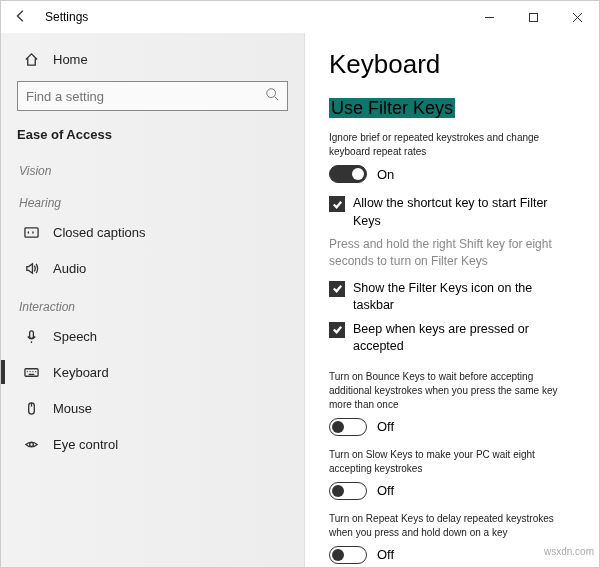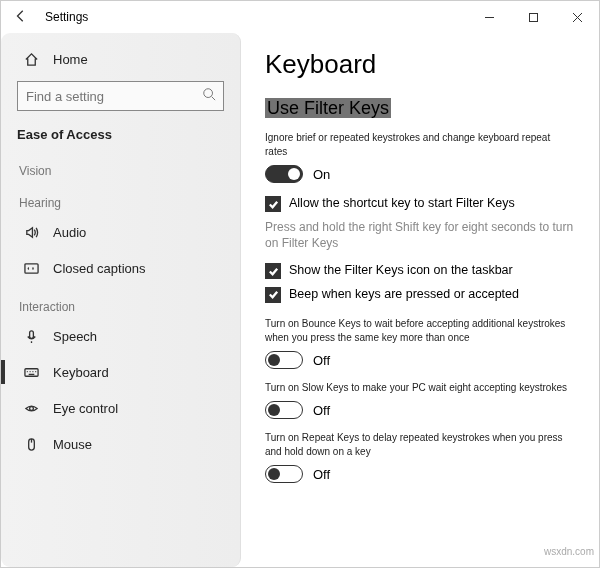--- a/index.html
+++ b/index.html
@@ -2,35 +2,35 @@
 <html><head>
 <meta charset="utf-8">
 <style>
 * { box-sizing: border-box; margin: 0; padding: 0; font-family: "Segoe UI", Arial, sans-serif; }
 body { width: 600px; height: 568px; background: #fff; overflow: hidden; border: 1px solid #ccc; }
 .titlebar { height: 32px; display: flex; align-items: center; background: #fff; }
 .titlebar .back { width: 40px; text-align: center; font-size: 14px; color: #000; }
 .titlebar .title { flex: 1; font-size: 12px; color: #000; padding-left: 4px; }
 .titlebar .wbtn { width: 44px; height: 32px; display: flex; align-items: center; justify-content: center; font-size: 12px; font-family: "Segoe UI Symbol", sans-serif; }
 .main { display: flex; height: calc(100% - 32px); }
-.sidebar { width: 240px; height: 100%; background: linear-gradient(to right, #f2f2f2, #ededed); padding: 8px 0 0 0; border-right: 1px solid #e0e0e0; border-radius: 9px; }
+.sidebar { width: 304px; height: 100%; background: linear-gradient(to right, #f2f2f2, #ededed); padding: 8px 0 0 0; border-right: 1px solid #e0e0e0; }
 .navrow { display: flex; align-items: center; height: 36px; padding: 0 12px 0 18px; font-size: 13px; color: #222; }
 .navrow .nicon { width: 24px; display: flex; align-items: center; justify-content: center; margin-right: 10px; }
 .navrow svg { width: 15px; height: 15px; stroke: #333; fill: none; stroke-width: 1.4; }
 .navrow.active { position: relative; font-weight: 400; }
 .navrow.active::before { content:""; position:absolute; left:0; top:6px; bottom:6px; width:4px; background:#333; }
 .searchwrap { margin: 4px 16px 10px 16px; }
 .searchbox { display:flex; align-items:center; border:1px solid #888; background:#fafafa; height:30px; padding:0 8px; }
 .searchbox input { flex:1; border:none; background:transparent; outline:none; font-size:13px; color:#555; }
 .section-label { font-size: 13px; font-weight:700; color:#222; padding: 6px 16px 8px 16px; }
-.group-label { font-size: 12px; color:#777; padding: 14px 18px 4px 18px; }
+.group-label { font-size: 12px; color:#777; padding: 14px 18px 4px 18px; font-style: italic; }
 .content { flex:1; padding: 8px 24px 0 24px; overflow-y: hidden; }
 .content h1 { font-size: 26px; font-weight: 400; margin: 8px 0 18px 0; color:#000; }
 .content h2 { font-size: 18px; font-weight: 400; margin: 0 0 12px 0; color:#000; }
-.hl { background: #737373; padding: 0 2px; }
+.hl { background: #0f766e; padding: 0 2px; }
 .desc { font-size: 10px; color: #222; line-height: 1.4; margin-bottom: 6px; }
 .subdesc { font-size: 12px; color: #888; line-height: 1.4; margin: 4px 0 10px 0; }
 .toggle { display:flex; align-items:center; margin: 2px 0 12px 0; }
 .toggle .track { width: 38px; height: 18px; border-radius: 10px; border:1px solid #333; position:relative; margin-right: 10px; }
 .toggle.on .track { background:#333; }
 .toggle.on .knob { position:absolute; right:2px; top:2px; width:12px; height:12px; border-radius:50%; background:#fff; }
 .toggle.off .track { background:#fff; }
 .toggle.off .knob { position:absolute; left:2px; top:2px; width:12px; height:12px; border-radius:50%; background:#333; }
 .toggle .tlabel { font-size: 13px; color:#000; }
 .cbrow { display:flex; align-items:flex-start; margin: 6px 0; }
@@ -87,34 +87,34 @@
       </div>
     </div>
     <div class="section-label">Ease of Access</div>
 
     <div class="group-label">Vision</div>
 
     <div class="group-label">Hearing</div>
     <div class="navrow">
       <span class="nicon">
           <svg viewBox="0 0 16 16">
-            <path d="M3 6 H5 L9 3 V13 L5 10 H3 Z M11 5 Q13 8 11 11 M13 3 Q16 8 13 13"></path>
-          </svg>
-        </span>
-      <span>Audio</span>
-    </div>
-    <div class="navrow">
-      <span class="nicon">
-          <svg viewBox="0 0 16 16">
             <rect x="1" y="3" width="14" height="10" rx="1"></rect>
             <path d="M5 7 Q4 8 5 9 M10 7 Q9 8 10 9"></path>
           </svg>
         </span>
       <span>Closed captions</span>
     </div>
+    <div class="navrow">
+      <span class="nicon">
+          <svg viewBox="0 0 16 16">
+            <path d="M3 6 H5 L9 3 V13 L5 10 H3 Z M11 5 Q13 8 11 11 M13 3 Q16 8 13 13"></path>
+          </svg>
+        </span>
+      <span>Audio</span>
+    </div>
 
     <div class="group-label">Interaction</div>
     <div class="navrow">
       <span class="nicon">
           <svg viewBox="0 0 16 16">
             <rect x="6" y="2" width="4" height="8" rx="2"></rect>
             <path d="M4 8 Q8 13 12 8 M8 13 V15"></path>
           </svg>
         </span>
       <span>Speech</span>
@@ -124,34 +124,34 @@
           <svg viewBox="0 0 16 16">
             <rect x="1" y="4" width="14" height="8" rx="1"></rect>
             <path d="M3 7 H4 M6 7 H7 M9 7 H10 M12 7 H13 M5 10 H11"></path>
           </svg>
         </span>
       <span>Keyboard</span>
     </div>
     <div class="navrow">
       <span class="nicon">
           <svg viewBox="0 0 16 16">
+            <rect x="5" y="2" width="6" height="12" rx="3"></rect>
+            <path d="M8 2 V6"></path>
+          </svg>
+        </span>
+      <span>Mouse</span>
+    </div>
+    <div class="navrow">
+      <span class="nicon">
+          <svg viewBox="0 0 16 16">
             <path d="M2 8 Q8 3 14 8 Q8 13 2 8 Z"></path>
             <circle cx="8" cy="8" r="2"></circle>
           </svg>
         </span>
       <span>Eye control</span>
-    </div>
-    <div class="navrow">
-      <span class="nicon">
-          <svg viewBox="0 0 16 16">
-            <rect x="5" y="2" width="6" height="12" rx="3"></rect>
-            <path d="M8 2 V6"></path>
-          </svg>
-        </span>
-      <span>Mouse</span>
     </div>
   </div>
 
   <div class="content">
     <h1>Keyboard</h1>
     <h2><span class="hl">Use Filter Keys</span></h2>
 
     <div class="block">
       <div class="desc">Ignore brief or repeated keystrokes and change keyboard repeat rates</div>
       <div class="toggle on">

